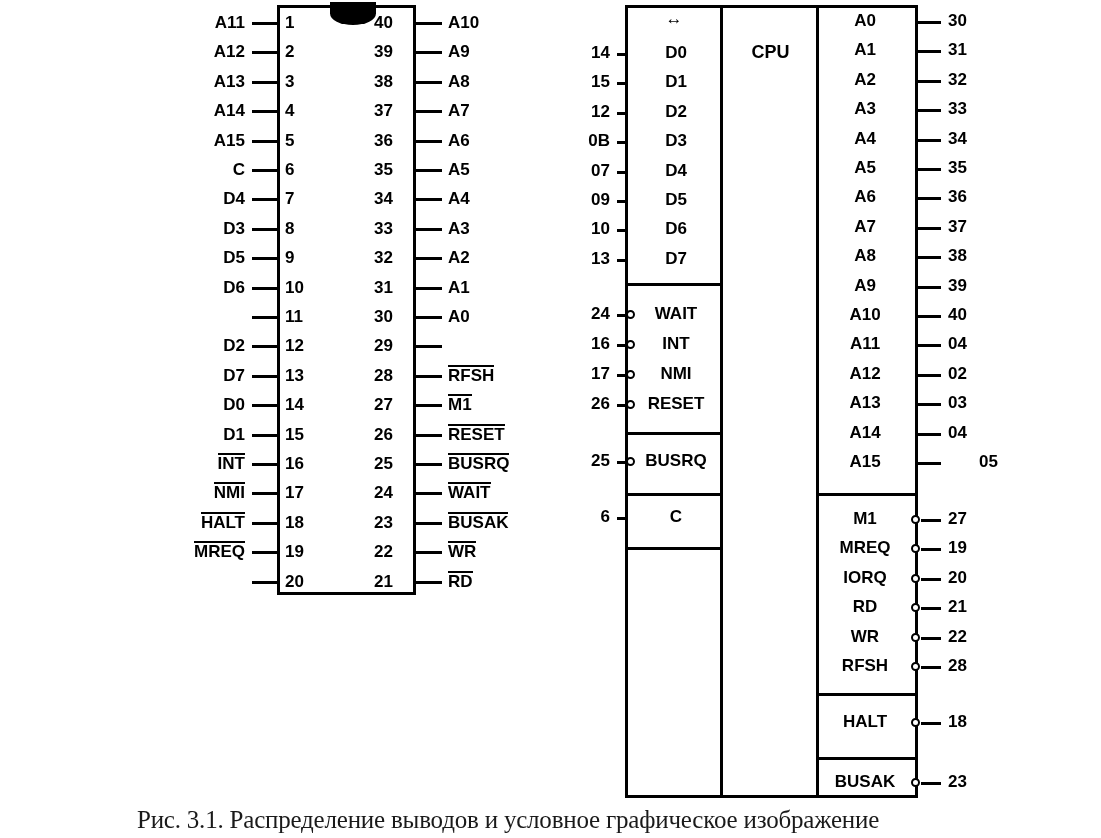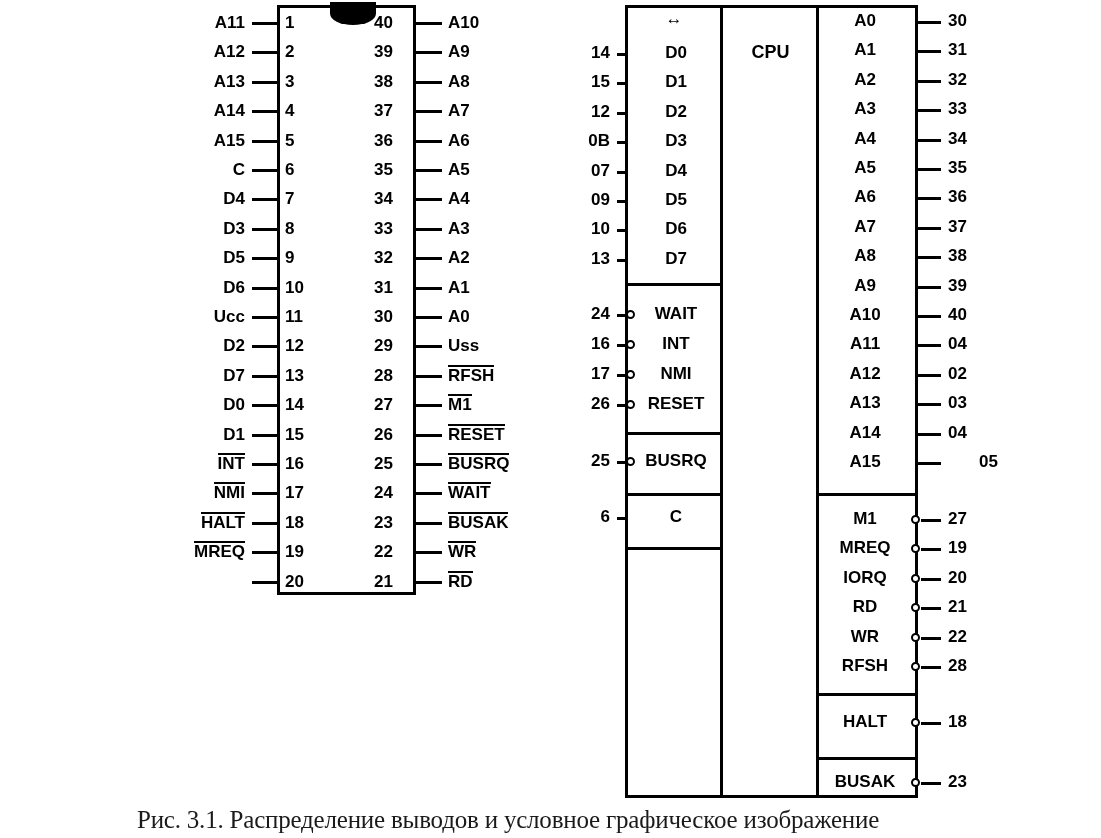--- a/index.html
+++ b/index.html
@@ -186,21 +186,20 @@
           <div class="dip-lname"><span>D5</span></div>
           <div class="dip-lead-l"></div>
           <div class="dip-lpin">9</div>
         </div>
         <div class="dip-row" style="top: 272.6px;">
           <div class="dip-lname"><span>D6</span></div>
           <div class="dip-lead-l"></div>
           <div class="dip-lpin">10</div>
         </div>
         <div class="dip-row" style="top: 302px;">
-          <div class="dip-lname"><span>Ucc</span></div>
           <div class="dip-lead-l"></div>
           <div class="dip-lpin">11</div>
         </div>
         <div class="dip-row" style="top: 331.4px;">
           <div class="dip-lname"><span>D2</span></div>
           <div class="dip-lead-l"></div>
           <div class="dip-lpin">12</div>
         </div>
         <div class="dip-row" style="top: 360.8px;">
           <div class="dip-lname"><span>D7</span></div>
@@ -294,21 +293,20 @@
           <div class="dip-rname"><span>A1</span></div>
         </div>
         <div class="dip-row" style="top: 302px;">
           <div class="dip-rpin">30</div>
           <div class="dip-lead-r"></div>
           <div class="dip-rname"><span>A0</span></div>
         </div>
         <div class="dip-row" style="top: 331.4px;">
           <div class="dip-rpin">29</div>
           <div class="dip-lead-r"></div>
-          <div class="dip-rname"><span>Uss</span></div>
         </div>
         <div class="dip-row" style="top: 360.8px;">
           <div class="dip-rpin">28</div>
           <div class="dip-lead-r"></div>
           <div class="dip-rname"><span class="ovl">RFSH</span></div>
         </div>
         <div class="dip-row" style="top: 390.2px;">
           <div class="dip-rpin">27</div>
           <div class="dip-lead-r"></div>
           <div class="dip-rname"><span class="ovl">M1</span></div>

